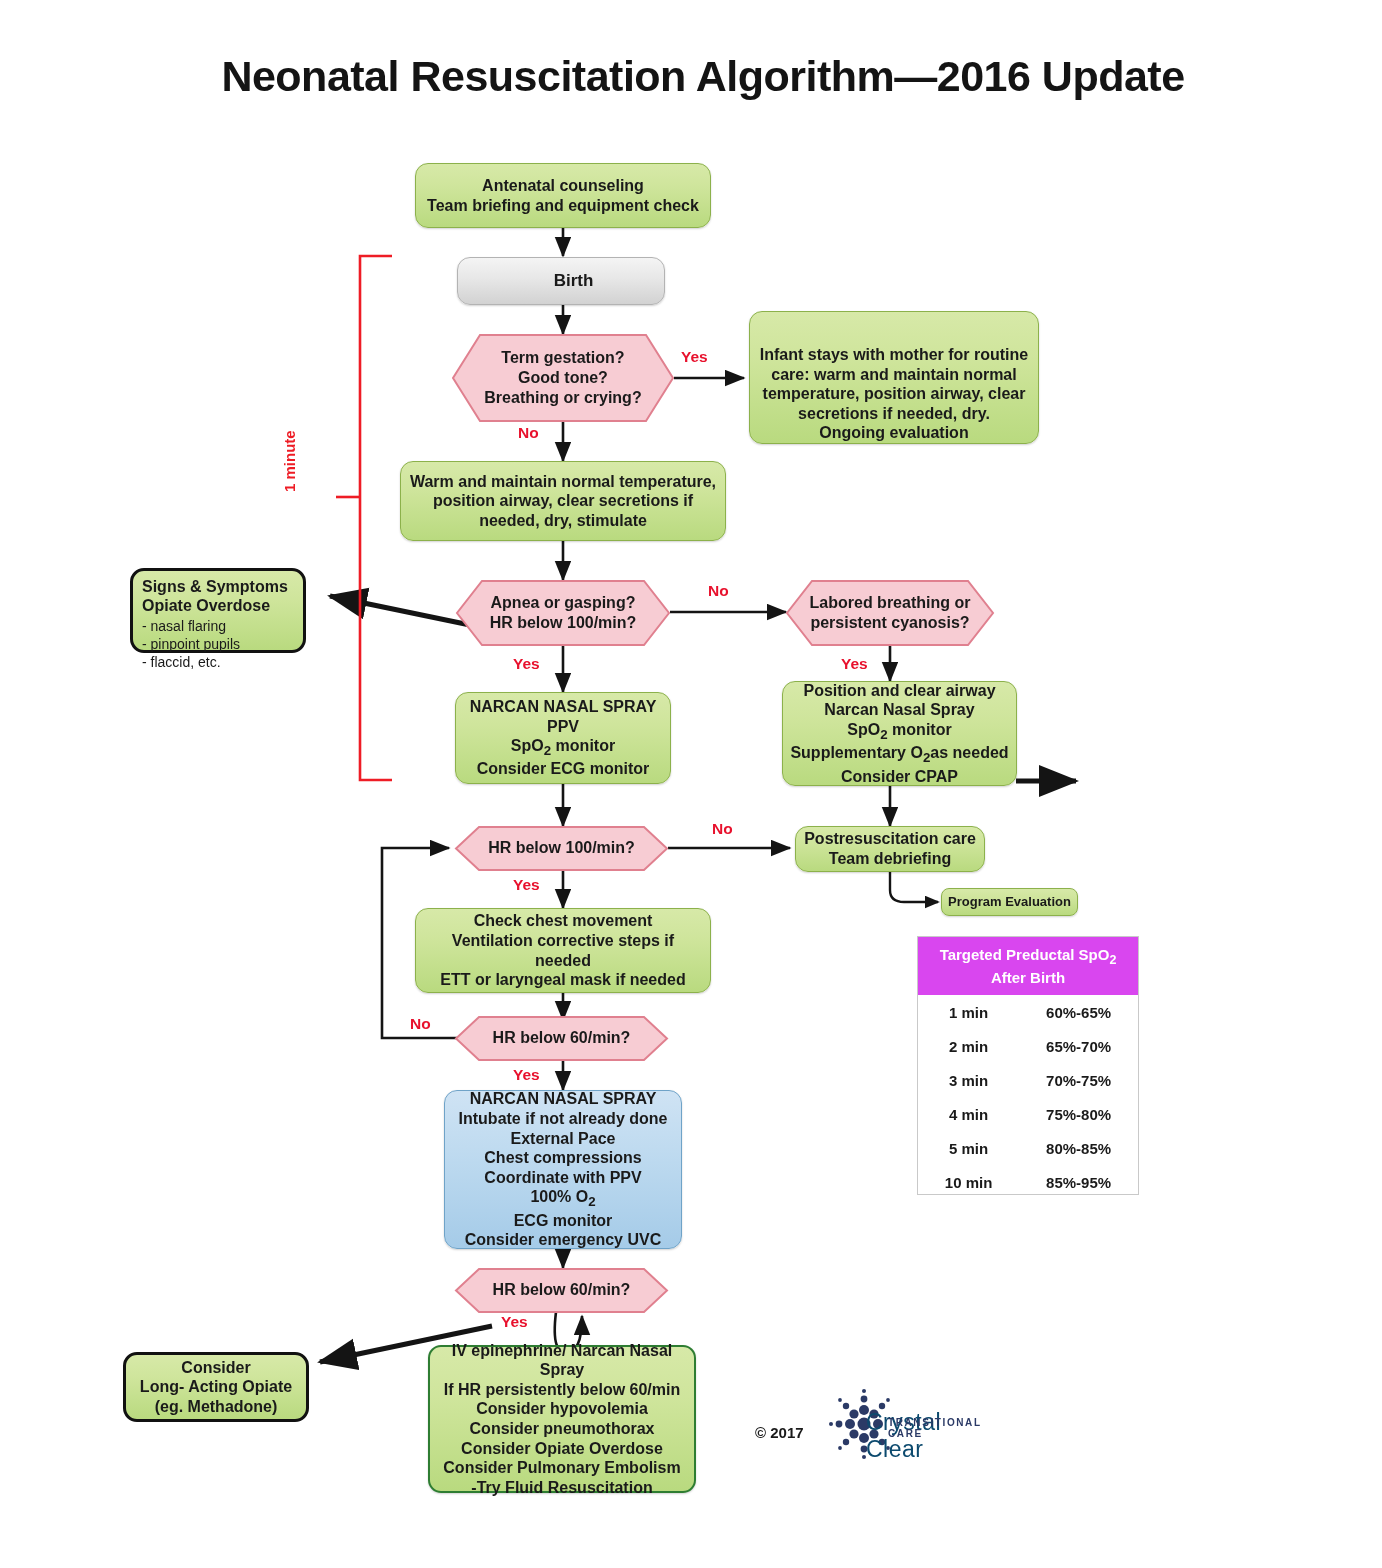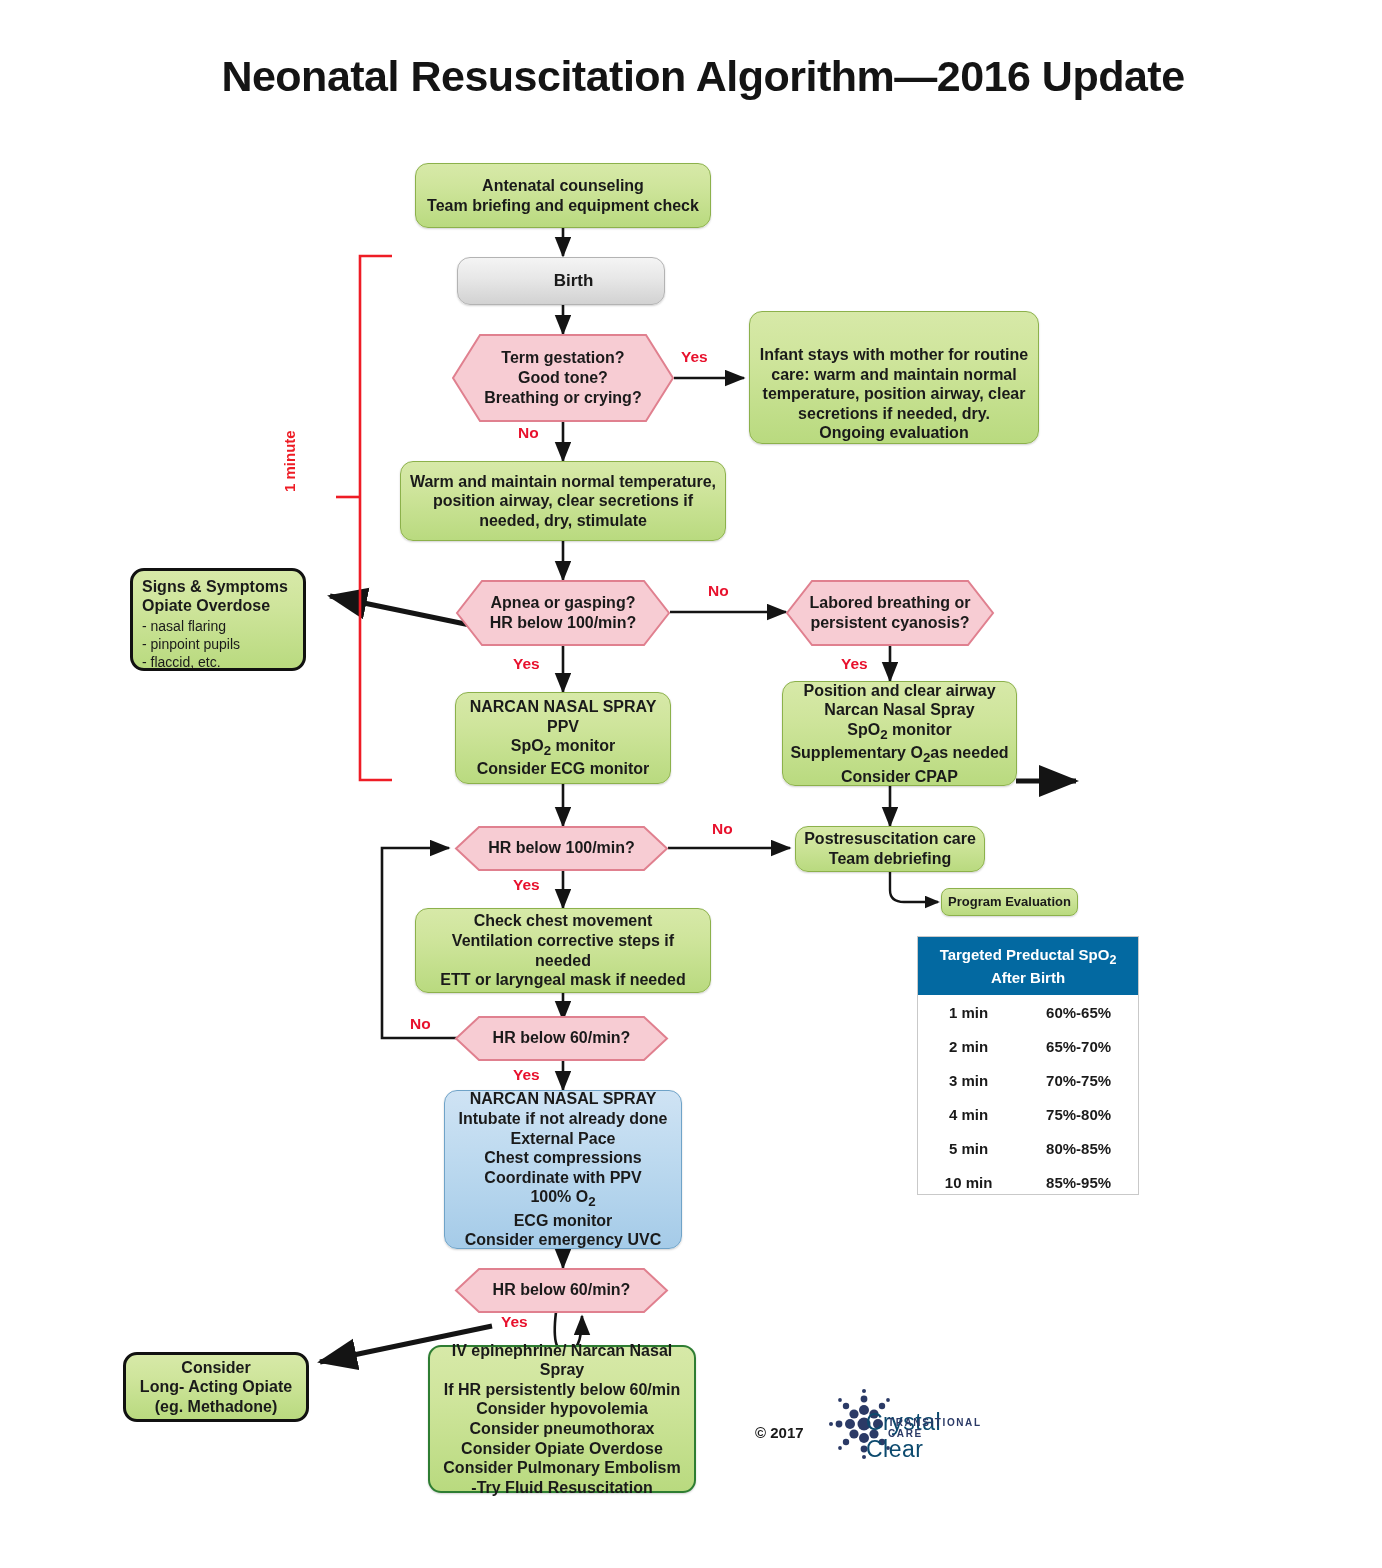--- a/index.html
+++ b/index.html
@@ -43,21 +43,21 @@
        font-weight:bold;color:#1a1a1a;line-height:1.26;}
 
   .yn{position:absolute;color:#e8112d;font-weight:bold;font-size:15.5px;}
 
   svg.overlay{position:absolute;left:0;top:0;width:1382px;height:1568px;
               pointer-events:none;overflow:visible;}
 
   
   .spo2{position:absolute;left:917px;top:936px;width:222px;height:259px;
         background:#fff;border:1px solid #c9c9c9;box-sizing:border-box;}
-  .spo2 .head{background:#0369a1;color:#fff;font-weight:bold;font-size:15px;
+  .spo2 .head{background:#d946ef;color:#fff;font-weight:bold;font-size:15px;
         text-align:center;padding:9px 20px 8px;line-height:1.25;}
   .spo2 table{width:100%;border-collapse:collapse;}
   .spo2 td{font-size:15px;font-weight:bold;color:#1a1a1a;padding:8.5px 0;}
   .spo2 td.t{text-align:center;width:46%;}
   .spo2 td.v{text-align:center;width:54%;}
 
   
   .copy{position:absolute;left:755px;top:1424px;font-size:15px;font-weight:bold;color:#1a1a1a;}
   .logo{position:absolute;left:818px;top:1385px;width:160px;height:78px;}
   .logo .lt{position:absolute;left:48px;top:24px;font-size:23px;color:#0c4a6e;
@@ -158,21 +158,21 @@
 
   <div class="node green" style="left:749px;top:311px;width:290px;height:133px;font-size:16px;align-items:flex-end;">
     <div class="txt" style="white-space:pre-line;">Infant stays with mother for routine care: warm and maintain normal temperature, position airway, clear secretions if needed, dry.
 Ongoing evaluation</div>
   </div>
 
   <div class="node green" style="left:400px;top:461px;width:326px;height:80px;font-size:16px;">
     <div class="txt" style="white-space: pre-line;">Warm and maintain normal temperature, position airway, clear secretions if needed, dry, stimulate</div>
   </div>
 
-  <div class="green-thick" style="position:absolute;left:130px;top:568px;width:176px;height:103px;
+  <div class="green-thick" style="position:absolute;left:130px;top:568px;width:176px;height:85px;
               box-sizing:border-box;padding:7px 9px;">
     <div style="font-size:16px;font-weight:bold;color:#1a1a1a;line-height:1.18;">Signs &amp; Symptoms</div>
     <div style="font-size:16px;font-weight:bold;color:#1a1a1a;line-height:1.18;">Opiate Overdose</div>
     <div style="font-size:14px;color:#1a1a1a;line-height:1.3;margin-top:1px;">- nasal flaring</div>
     <div style="font-size:14px;color:#1a1a1a;line-height:1.3;">- pinpoint pupils</div>
     <div style="font-size:14px;color:#1a1a1a;line-height:1.3;">- flaccid, etc.</div>
   </div>
 
   <div class="hexwrap" style="left:456px;top:580px;width:214px;height:66px;">
     <svg width="214" height="66">

